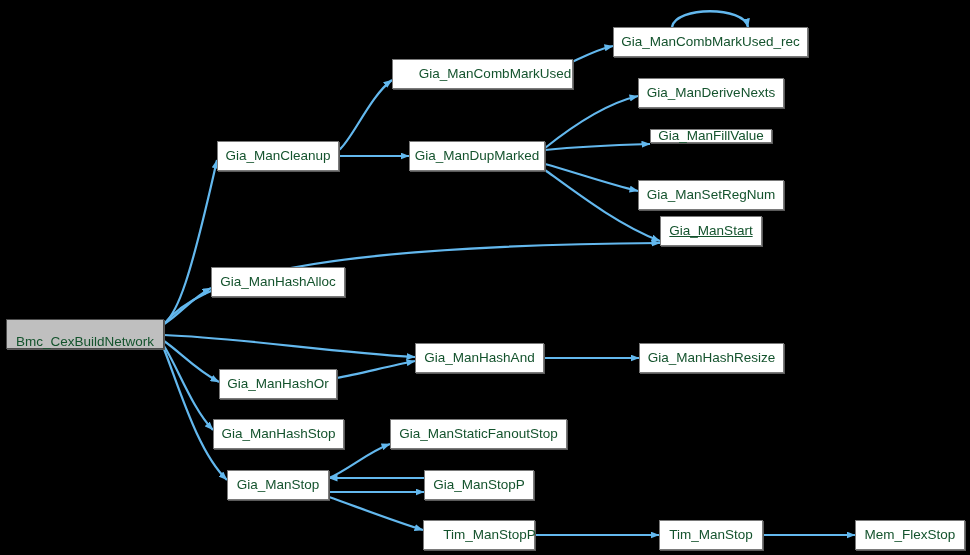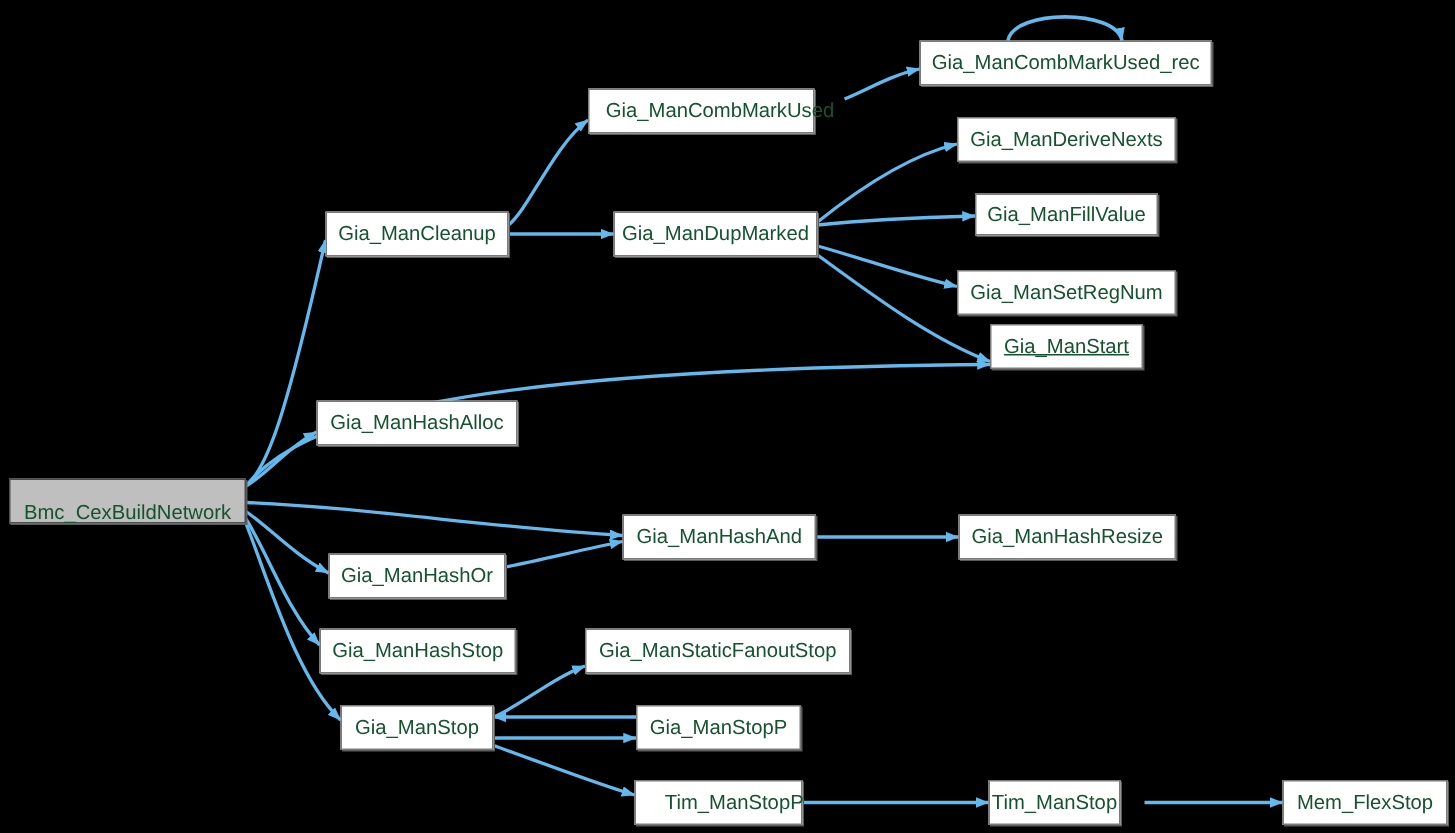--- a/index.html
+++ b/index.html
@@ -98,21 +98,21 @@
       </div>
       <div class="node" style="left: 219px; top: 369px; width: 118px; height: 30px;">
         <span class="node-label">Gia_ManHashOr</span>
       </div>
       <div class="node" style="left: 213px; top: 419px; width: 131px; height: 30px; text-align: right;">
         <span class="node-label">Gia_ManHashStop</span>
       </div>
       <div class="node" style="left: 227px; top: 470px; width: 102px; height: 30px;">
         <span class="node-label">Gia_ManStop</span>
       </div>
-      <div class="node" style="left: 392px; top: 59px; width: 151px; height: 30px; padding-left: 25px;">
+      <div class="node" style="left: 392px; top: 59px; width: 181px; height: 30px; padding-left: 25px;">
         <span class="node-label">Gia_ManCombMarkUsed</span>
       </div>
       <div class="node" style="left: 409px; top: 141px; width: 136px; height: 30px;">
         <span class="node-label">Gia_ManDupMarked</span>
       </div>
       <div class="node" style="left: 415px; top: 343px; width: 129px; height: 30px;">
         <span class="node-label">Gia_ManHashAnd</span>
       </div>
       <div class="node" style="left: 390px; top: 419px; width: 177px; height: 30px;">
         <span class="node-label">Gia_ManStaticFanoutStop</span>
@@ -122,33 +122,33 @@
       </div>
       <div class="node" style="left: 423px; top: 520px; width: 112px; height: 30px; padding-left: 21px;">
         <span class="node-label">Tim_ManStopP</span>
       </div>
       <div class="node" style="left: 613px; top: 27px; width: 195px; height: 30px;">
         <span class="node-label">Gia_ManCombMarkUsed_rec</span>
       </div>
       <div class="node" style="left: 638px; top: 78px; width: 146px; height: 30px;">
         <span class="node-label">Gia_ManDeriveNexts</span>
       </div>
-      <div class="node" style="left: 650px; top: 129px; width: 122px; height: 28px;">
+      <div class="node" style="left: 650px; top: 129px; width: 122px; height: 14px;">
         <span class="node-label">Gia_ManFillValue</span>
       </div>
       <div class="node" style="left: 638px; top: 180px; width: 146px; height: 30px;">
         <span class="node-label">Gia_ManSetRegNum</span>
       </div>
       <div class="node" style="left: 660px; top: 216px; width: 102px; height: 30px; text-decoration: underline;">
         <span class="node-label">Gia_ManStart</span>
       </div>
       <div class="node" style="left: 639px; top: 343px; width: 145px; height: 30px;">
         <span class="node-label">Gia_ManHashResize</span>
       </div>
-      <div class="node" style="left: 659px; top: 520px; width: 88px; height: 30px;">
+      <div class="node" style="left: 659px; top: 520px; width: 104px; height: 30px;">
         <span class="node-label">Tim_ManStop</span>
       </div>
       <div class="node" style="left: 855px; top: 520px; width: 110px; height: 30px;">
         <span class="node-label">Mem_FlexStop</span>
       </div>
     </div>
 
 </div>
 
 </body></html>

